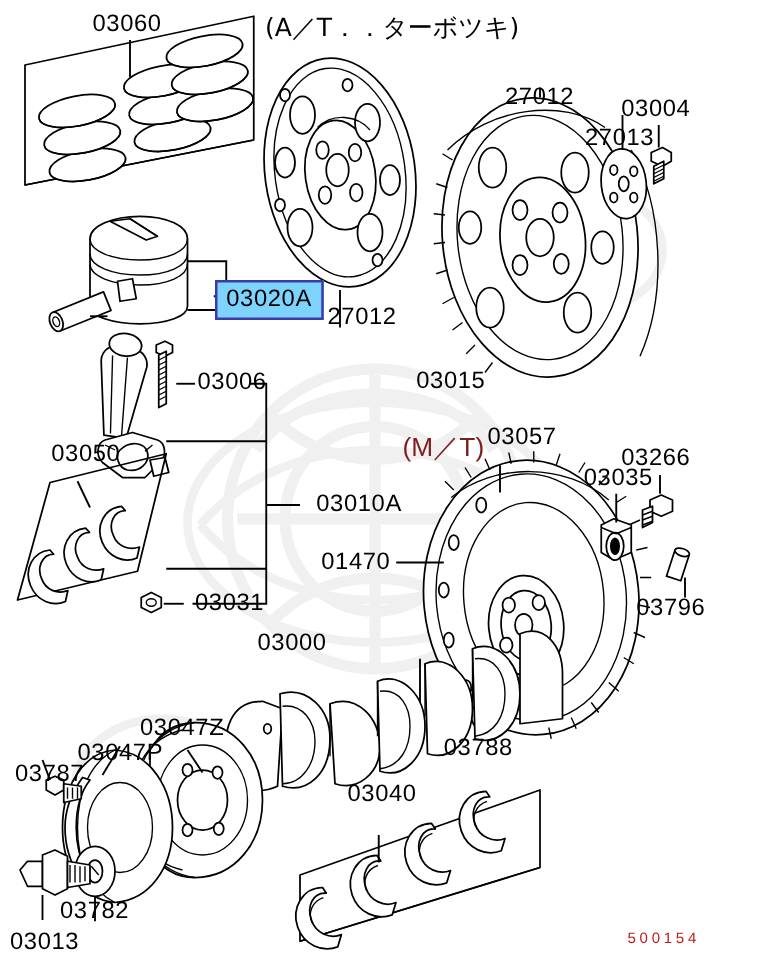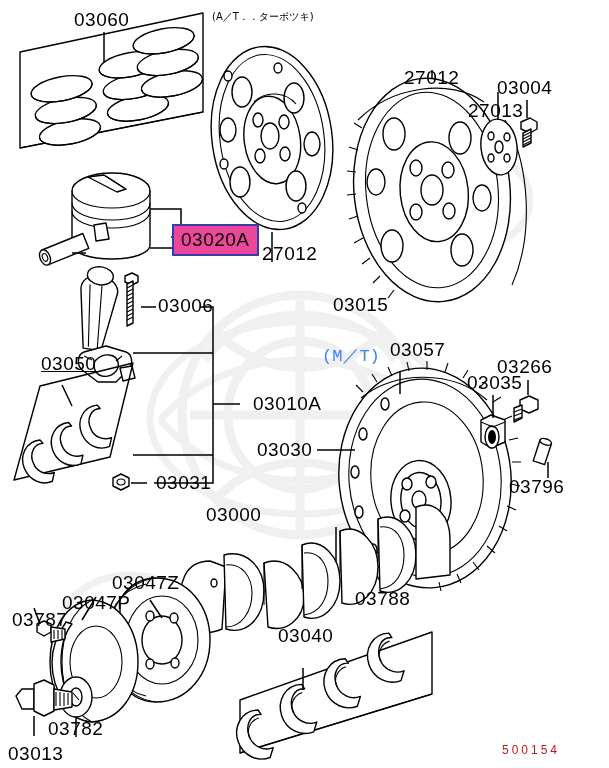--- a/index.html
+++ b/index.html
@@ -2,25 +2,25 @@
 <html><head>
 <meta charset="utf-8">
 <style>
   html,body{margin:0;padding:0;background:#ffffff;}
   body{width:609px;height:768px;overflow:hidden;
        font-family:"Liberation Sans","DejaVu Sans",sans-serif;}
   #stage{position:relative;width:609px;height:768px;background:#fff;}
   #art{position:absolute;inset:0;width:609px;height:768px;}
   .lbl{position:absolute;font-size:19px;letter-spacing:.5px;color:#000;
        white-space:nowrap;line-height:1;font-family:"Liberation Sans","DejaVu Sans",sans-serif;}
-  .jp{position:absolute;font-size:10px;color:#000;white-space:nowrap;line-height:1;
+  .jp{position:absolute;font-size:20px;color:#000;white-space:nowrap;line-height:1;
       font-family:"DejaVu Sans",sans-serif;letter-spacing:0px;}
-  .mt{position:absolute;font-size:17px;color:#3b82f6;white-space:nowrap;line-height:1;
-      font-family:Liberation Mono, monospace;}
-  .hl{position:absolute;box-sizing:border-box;background:#ec4899;border:2px solid #3a3aa8;
+  .mt{position:absolute;font-size:21px;color:#7f1d1d;white-space:nowrap;line-height:1;
+      font-family:Liberation Sans, sans-serif;}
+  .hl{position:absolute;box-sizing:border-box;background:#7dd3fc;border:2px solid #3a3aa8;
       font-size:19px;color:#000;line-height:1;padding:4px 7px 5px 7px;white-space:nowrap;
       font-family:"Liberation Sans","DejaVu Sans",sans-serif;letter-spacing:.5px;}
   .figno{position:absolute;font-size:12px;letter-spacing:3px;color:#b91c1c;white-space:nowrap;
          font-family:"Liberation Sans","DejaVu Sans",sans-serif;}
 </style>
 </head>
 <body>
 
 <div id="stage">
 
@@ -339,23 +339,23 @@
   <div class="jp" style="left:212px;top:12px;">(A／T．．ターボツキ)</div>
   <div class="lbl" style="left:404px;top:68px;">27012</div>
   <div class="lbl" style="left:468px;top:101px;">27013</div>
   <div class="lbl" style="left:497px;top:78px;">03004</div>
 
   <div class="hl" style="left:172px;top:224px;">03020A</div>
 
   <div class="lbl" style="left:262px;top:244px;">27012</div>
   <div class="lbl" style="left:333px;top:295px;">03015</div>
   <div class="lbl" style="left:158px;top:296px;">03006</div>
-  <div class="lbl" style="left:41px;top:354px;text-decoration:underline;">03050</div>
+  <div class="lbl" style="left:41px;top:354px;">03050</div>
   <div class="lbl" style="left:253px;top:394px;">03010A</div>
-  <div class="lbl" style="left:257px;top:440px;">03030</div>
+  <div class="lbl" style="left:257px;top:440px;">01470</div>
   <div class="lbl" style="left:156px;top:473px;">03031</div>
 
   <div class="mt" style="left:322px;top:348px;">(M／T)</div>
   <div class="lbl" style="left:390px;top:340px;">03057</div>
   <div class="lbl" style="left:467px;top:373px;">03035</div>
   <div class="lbl" style="left:497px;top:357px;">03266</div>
   <div class="lbl" style="left:509px;top:477px;">03796</div>
 
   <div class="lbl" style="left:206px;top:505px;">03000</div>
   <div class="lbl" style="left:112px;top:573px;">03047Z</div>

